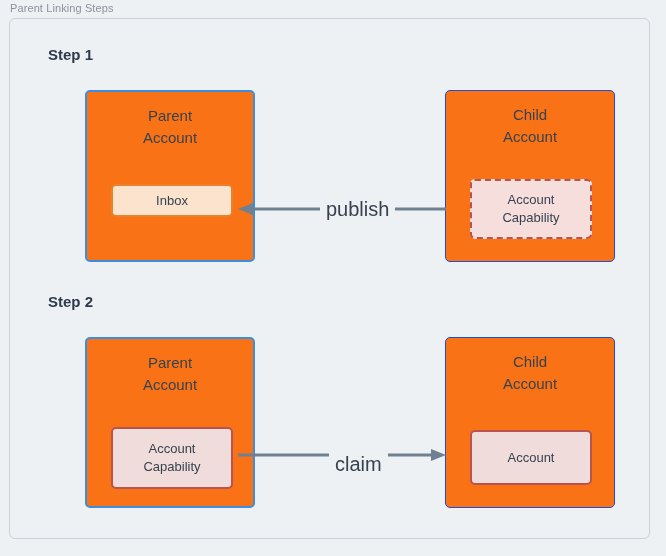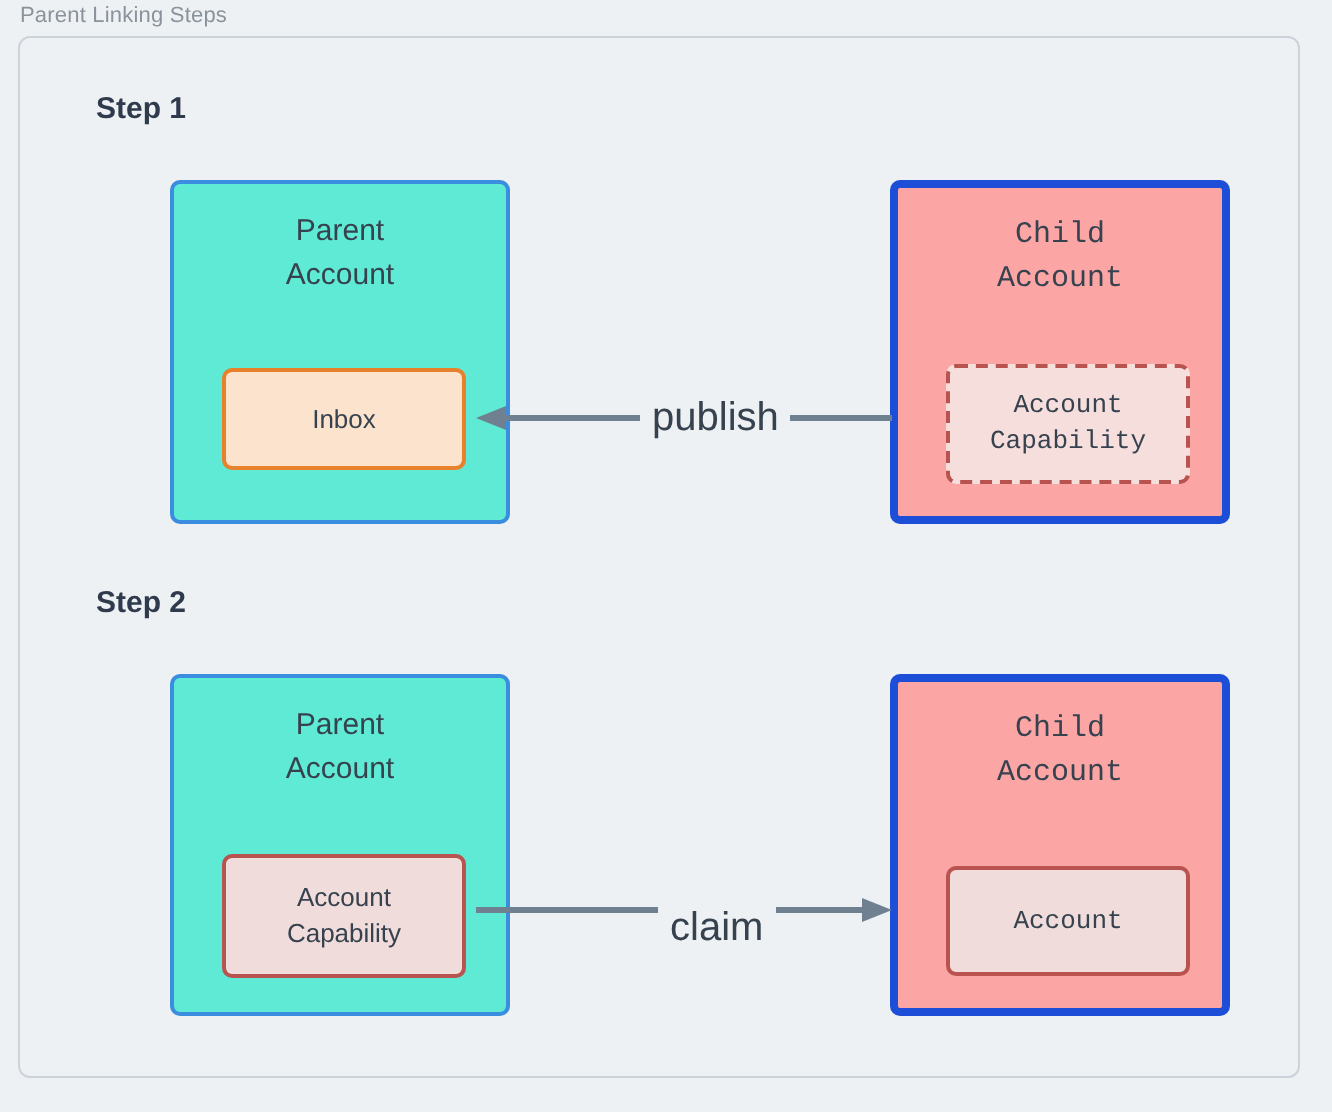--- a/index.html
+++ b/index.html
@@ -61,27 +61,26 @@
     left: 0;
     right: 0;
     top: 13px;
     text-align: center;
     font-size: 15px;
     color: #37424f;
     line-height: 1.45;
     white-space: pre-line;
   }
   .parent {
-    background: #5eead4;
+    background: #f97316;
     border: 2px solid #3b8de0;
   }
   .child {
-    background: #fca5a5;
-    border: 4px solid #1d4ed8;
-    font-family: Liberation Mono, monospace;
+    background: #f97316;
+    border: 1px solid #1d4ed8;
   }
 
   
   .p1 { left: 85px;  top: 90px;  width: 170px; height: 172px; }
   .c1 { left: 445px; top: 90px;  width: 170px; height: 172px; }
   .p2 { left: 85px;  top: 337px; width: 170px; height: 171px; }
   .c2 { left: 445px; top: 337px; width: 170px; height: 171px; }
 
   
   .node {
@@ -93,21 +92,21 @@
     justify-content: center;
     text-align: center;
     font-size: 13px;
     color: #37424f;
     line-height: 1.35;
     white-space: pre-line;
   }
   .node-inbox {
     background: #fbe3cd;
     border: 2px solid #e8812b;
-    left: 24px; top: 92px; width: 122px; height: 51px;
+    left: 24px; top: 92px; width: 122px; height: 33px;
   }
   .node-cap-dashed {
     background: #f6dedd;
     border: 2px dashed #b9534f;
     left: 24px; top: 88px; width: 122px; height: 60px;
   }
   .node-cap-solid {
     background: #f0dcdb;
     border: 2px solid #b9534f;
     left: 24px; top: 88px; width: 122px; height: 62px;

